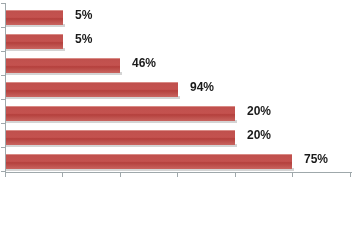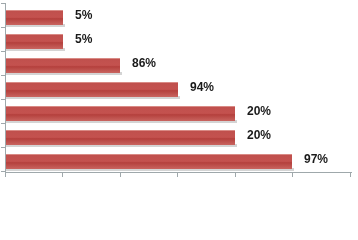--- a/index.html
+++ b/index.html
@@ -118,21 +118,21 @@
 
     <div class="bar-row" style="top:30px">
       <div class="bar-shadow" style="width:59px"></div>
       <div class="bar" style="width:57px"></div>
       <div class="bar-label" style="left:69px">5%</div>
     </div>
 
     <div class="bar-row" style="top:54px">
       <div class="bar-shadow" style="width:116px"></div>
       <div class="bar" style="width:114px"></div>
-      <div class="bar-label" style="left:126px">86%</div>
+      <div class="bar-label" style="left:126px">46%</div>
     </div>
 
     <div class="bar-row" style="top:78px">
       <div class="bar-shadow" style="width:174px"></div>
       <div class="bar" style="width:172px"></div>
       <div class="bar-label" style="left:184px">94%</div>
     </div>
 
     <div class="bar-row" style="top:102px">
       <div class="bar-shadow" style="width:231px"></div>
@@ -142,17 +142,17 @@
 
     <div class="bar-row" style="top:126px">
       <div class="bar-shadow" style="width:231px"></div>
       <div class="bar" style="width:229px"></div>
       <div class="bar-label" style="left:241px">20%</div>
     </div>
 
     <div class="bar-row" style="top:150px">
       <div class="bar-shadow" style="width:288px"></div>
       <div class="bar" style="width:286px"></div>
-      <div class="bar-label" style="left:298px">97%</div>
+      <div class="bar-label" style="left:298px">75%</div>
     </div>
 
   </div>
 </div>
 
 </body></html>

